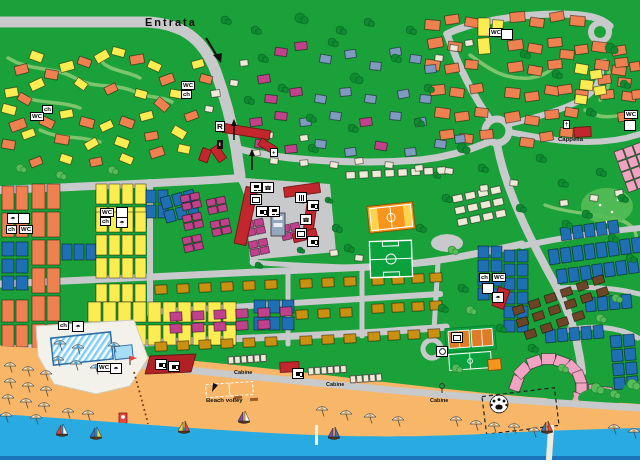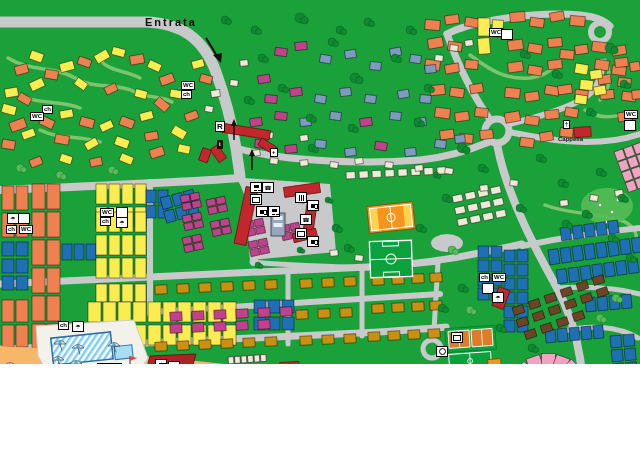--- a/index.html
+++ b/index.html
@@ -1,16 +1,16 @@
 <!DOCTYPE html>
 <html style="--grass: #1BA13A; --path_green: #7CC56D; --tree: #0E8A30; --bush: #55BD57; --road: #C8C9CB; --sand: #F8B768; --sea: #29ABE2; --sea_deep: #1B75BC; --orange: #EF8050; --yellow: #FBEC51; --blue: #1F6FB5; --pink: #F2A3C3; --magenta: #C2418C; --bluegray: #7E9AC0; --brown: #6E4426; --cream: #EFE9D8; --gold: #C99012; --building: #C1272D; --deck: #F2F1EA; --pool: #7ECEF4; --court: #F7941D; --field: #0BA23E;"><head>
 <meta charset="utf-8">
 <style>
   html,body{margin:0;padding:0;background:#fff;font-family:"Liberation Sans",sans-serif;}
-  .stage{position:relative;width:640px;height:364px;overflow:hidden;background:#fdba74;}
+  .stage{position:relative;width:640px;height:460px;overflow:hidden;background:#fdba74;}
   svg{position:absolute;left:0;top:0;}
   .lbl{position:absolute;color:#111;font:bold 6px "Liberation Sans",sans-serif;z-index:6;white-space:nowrap;}
   .entrata{font:bold 11px "Liberation Sans",sans-serif;letter-spacing:2px;color:#101010;}
   .tag{position:absolute;background:#fff;border:1px solid #000;color:#000;
        font:bold 6px "Liberation Sans",sans-serif;line-height:7px;padding:0 1px;z-index:6;white-space:nowrap;}
   .tag.big{font-size:8px;line-height:9px;}
   .tag.dark{background:#111;color:#fff;border-color:#111;}
   .ibox{position:absolute;width:10px;height:9px;background:#fff;border:1px solid #000;z-index:6;
         display:flex;align-items:center;justify-content:center;font-size:6px;line-height:6px;color:#000;overflow:hidden;}
   .g-cup{width:4px;height:4px;background:#000;position:relative;}

